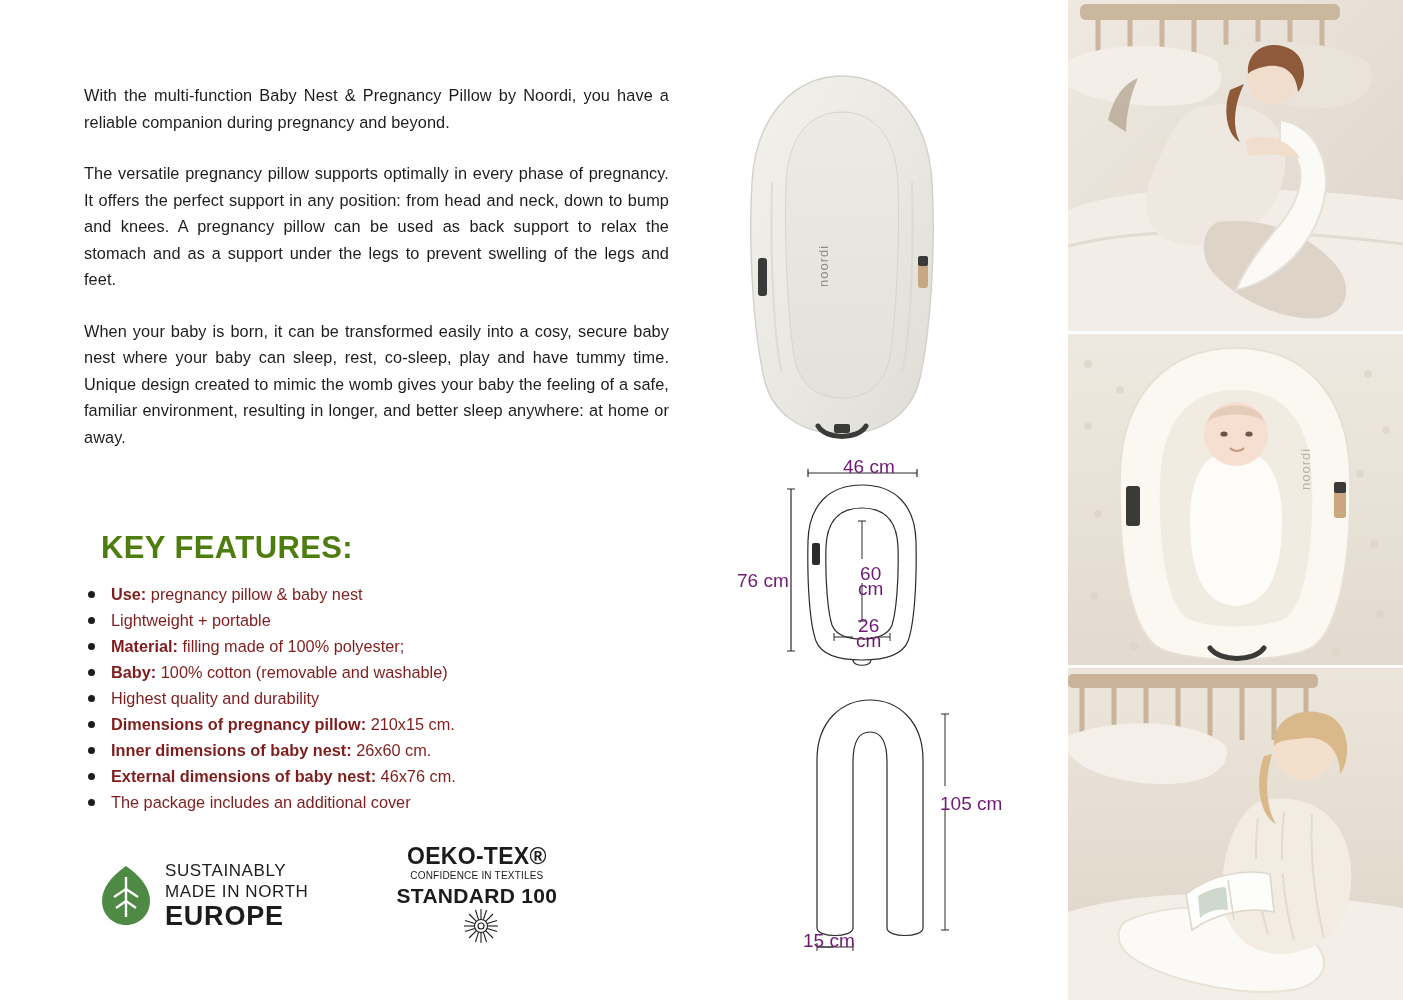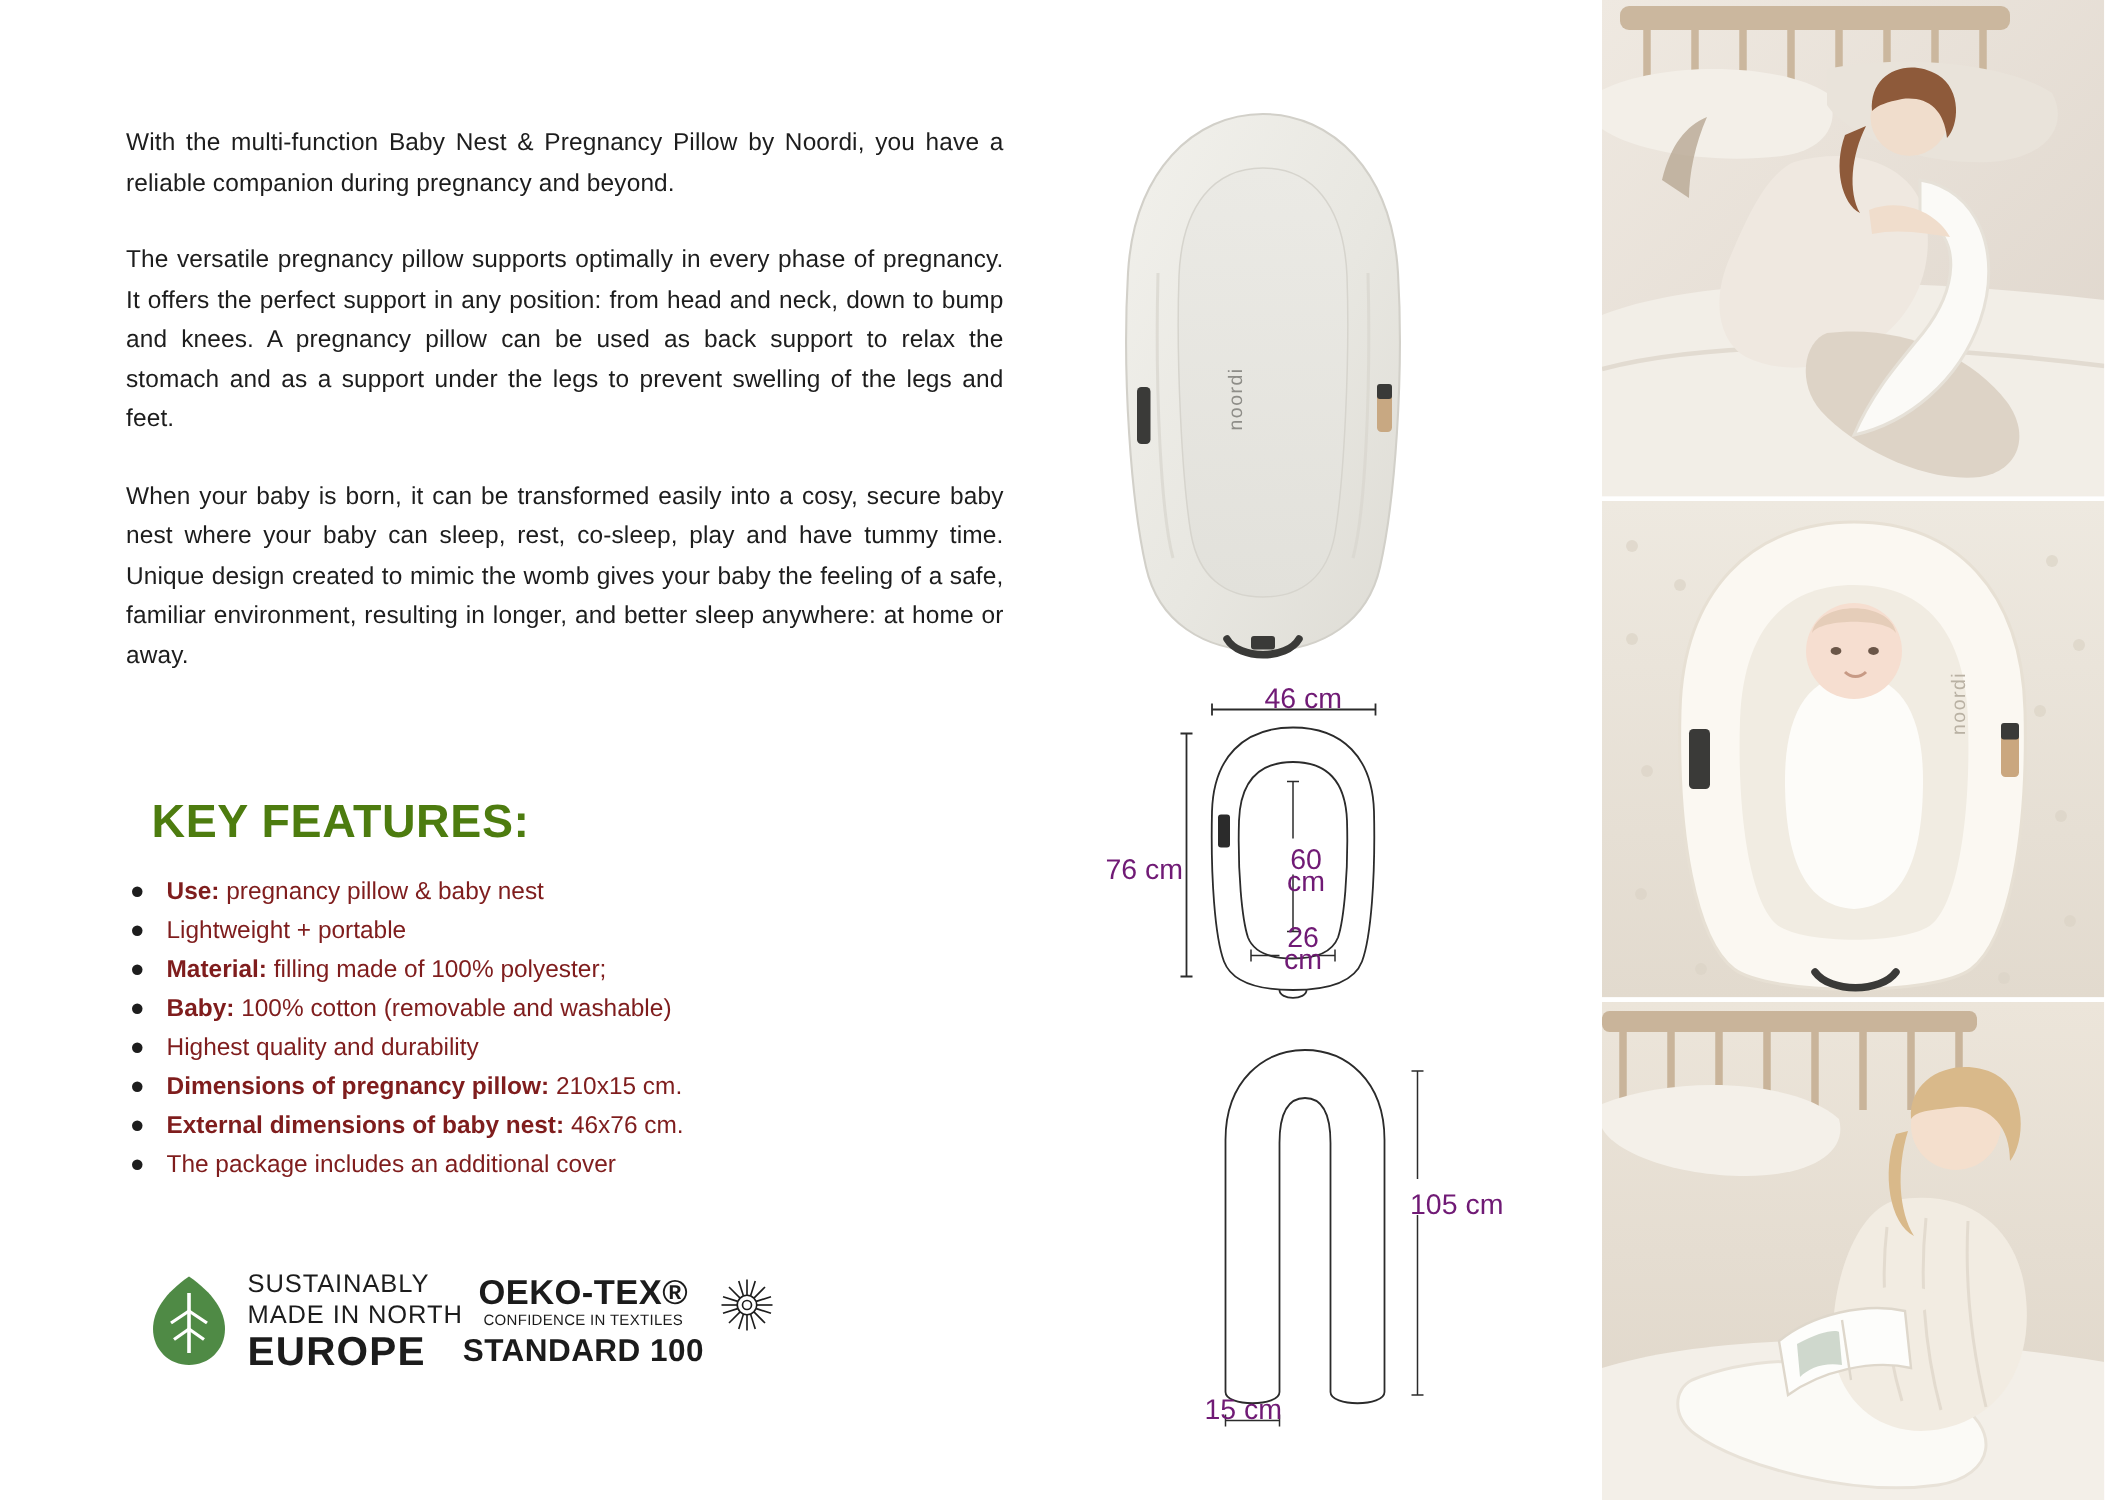--- a/index.html
+++ b/index.html
@@ -60,21 +60,21 @@
   }
   .sus-text{
     line-height:21px;
     color:#1c1c1c;
     text-align:left;
   }
   .sus-1{font-size:17px;letter-spacing:.6px;}
   .sus-2{font-size:17px;letter-spacing:.6px;}
   .sus-3{font-size:27px;font-weight:bold;letter-spacing:.8px;line-height:29px;}
 
-  .badge-oeko{display:flex;}
+  .badge-oeko{margin-left:88px;display:flex;align-items:center;flex-direction:column;}
   .oeko-text{text-align:center;line-height:1;}
   .oeko-1{font-size:23px;font-weight:bold;letter-spacing:.3px;}
   .oeko-2{font-size:10px;letter-spacing:.2px;margin-top:3px;}
   .oeko-3{font-size:21px;font-weight:bold;letter-spacing:.3px;margin-top:4px;}
   .oeko-mark{margin-left:9px;}
 
   
   .product-photo{
     position:absolute;left:742px;top:72px;width:200px;height:370px;
   }
@@ -114,20 +114,21 @@
 
   <div class="key-title">KEY FEATURES:</div>
 
   <ul class="features">
     <li><b>Use:</b><span> pregnancy pillow &amp; baby nest</span></li>
     <li><b></b><span>Lightweight + portable</span></li>
     <li><b>Material:</b><span> filling made of 100% polyester;</span></li>
     <li><b>Baby:</b><span> 100% cotton (removable and washable)</span></li>
     <li><b></b><span>Highest quality and durability</span></li>
     <li><b>Dimensions of pregnancy pillow:</b><span> 210x15 cm.</span></li>
+    <li><b>Inner dimensions of baby nest:</b><span> 26x60 cm.</span></li>
     <li><b>External dimensions of baby nest:</b><span> 46x76 cm.</span></li>
     <li><b></b><span>The package includes an additional cover</span></li>
   </ul>
 
   <div class="badges">
 
     <div class="badge-sus">
       <svg class="leaf" viewBox="0 0 52 62">
         <path d="M26 1 C10 12 2 24 2 36 C2 50 13 60 26 60 C39 60 50 50 50 36 C50 24 42 12 26 1 Z" fill="#4f8a45"></path>
         <path d="M26 12 L26 52" stroke="#ffffff" stroke-width="2.4" fill="none"></path>

